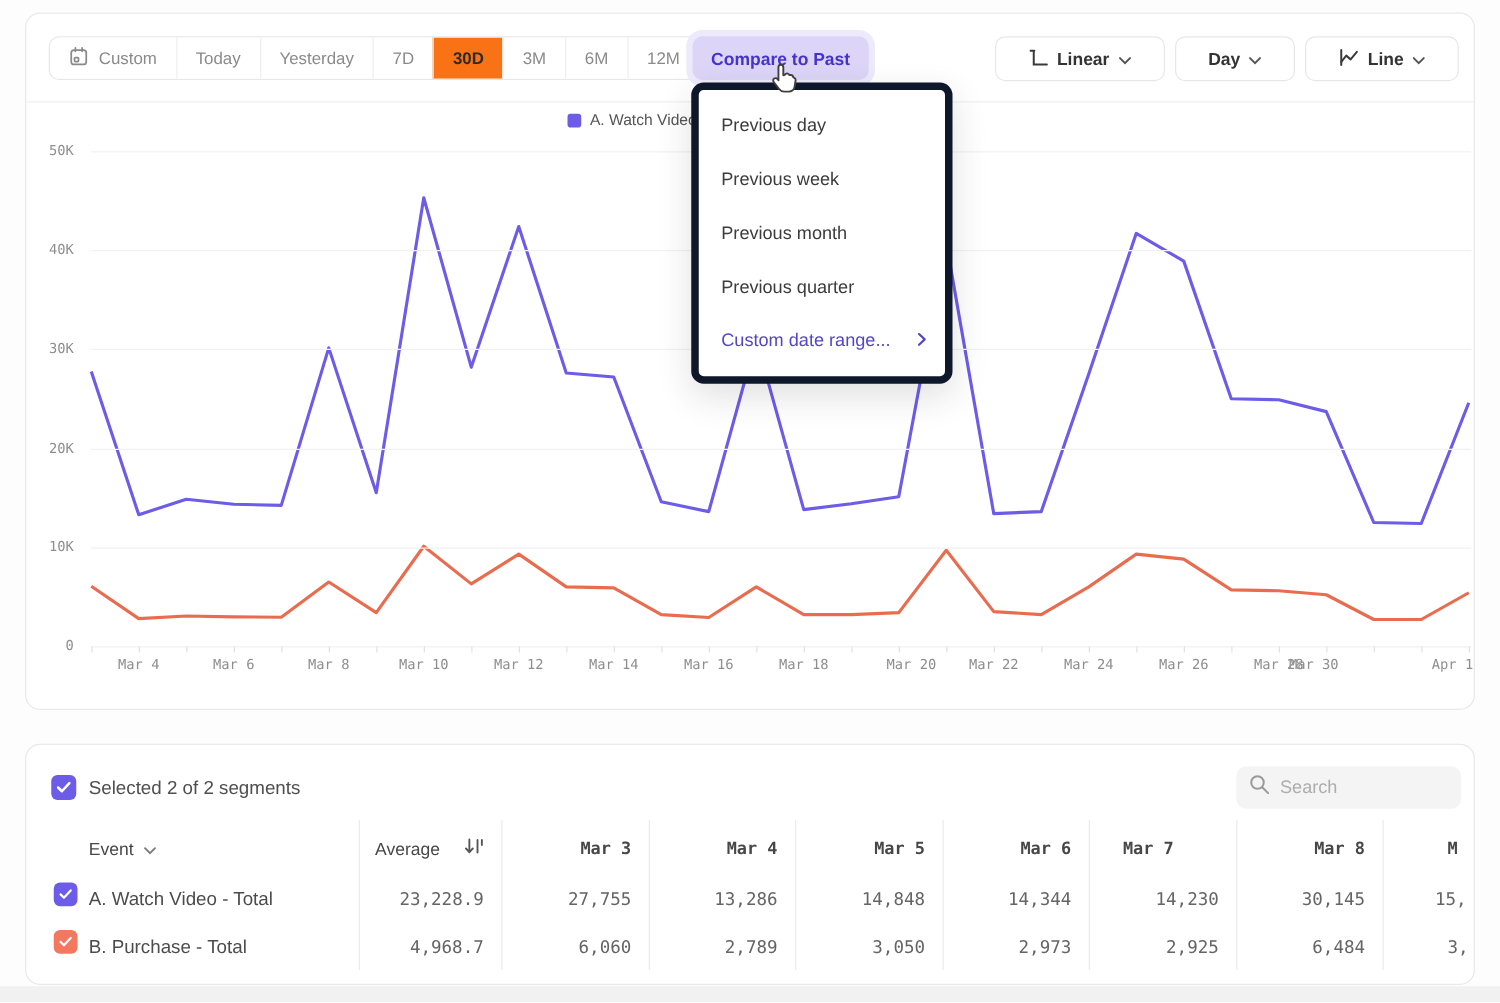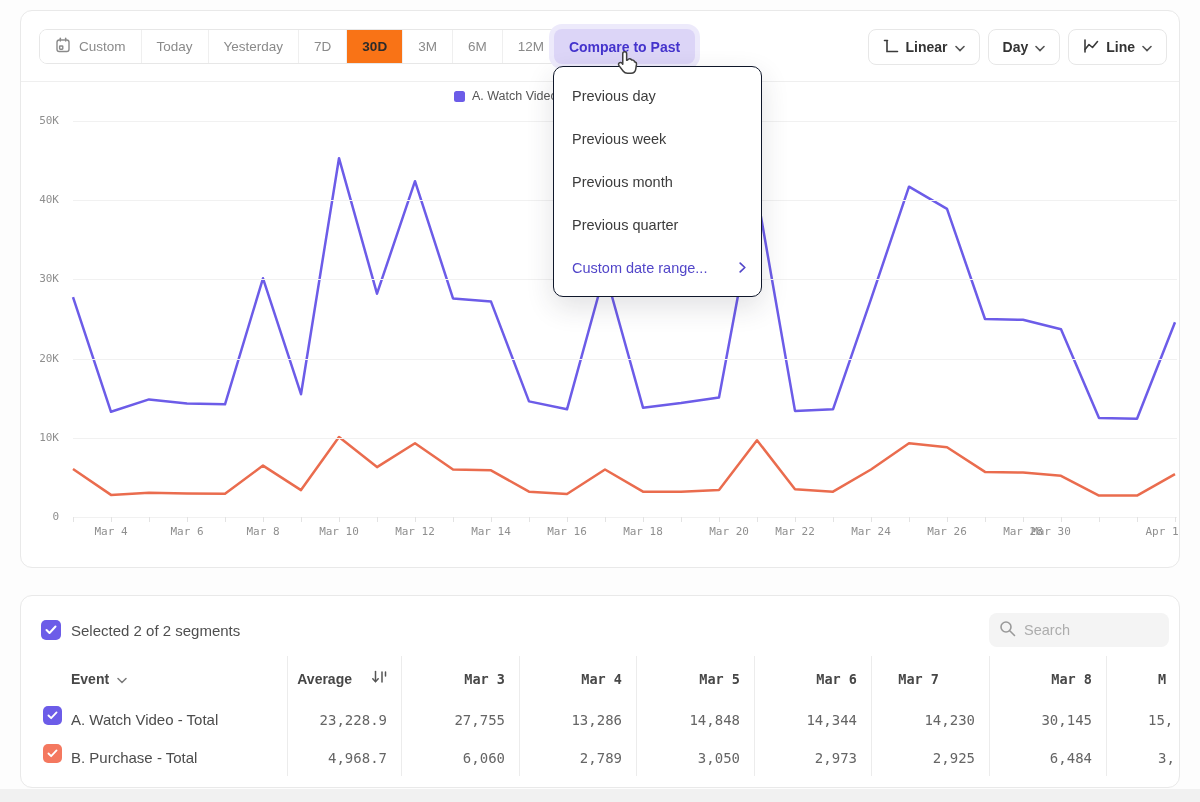--- a/index.html
+++ b/index.html
@@ -17,61 +17,61 @@
   .range-group { position:absolute; left:18px; top:18px; height:35px; display:flex; align-items:stretch;
                  border:1px solid #e7e7e7; border-radius:8px; background:#fff; overflow:hidden; }
   .range-btn { display:flex; align-items:center; gap:8px; padding:0 15px; font-size:13.5px; color:#8a8a8a;
                background:#fff; border:none; border-left:1px solid #efefef; cursor:pointer; white-space:nowrap; }
   .range-btn:first-child { border-left:none; }
   .range-btn.active { background:#f97316; color:#2b2b2b; font-weight:bold; }
   .compare-btn { position:absolute; left:533px; top:18px; height:35px; width:141px; border:none; border-radius:8px;
                  background:#dcd5f7; color:#4433cc; font-size:14px; font-weight:bold; cursor:pointer;
                  box-shadow:0 0 0 5px #edeafb; font-family:"Liberation Sans",sans-serif; }
   .right-group { position:absolute; right:12px; top:18px; display:flex; gap:8px; }
-  .tool-btn { display:flex; align-items:center; gap:7px; height:36px; padding:0 14px; background:#fff;
+  .tool-btn { display:flex; align-items:center; gap:7px; height:36px; padding:0 26px; background:#fff;
               border:1px solid #e7e7e7; border-radius:8px; font-size:14px; color:#333; font-weight:bold; cursor:pointer; }
   .toolbar-divider { position:absolute; left:0; right:0; top:70px; height:1px; background:#efefef; }
 
   
   .legend { position:absolute; left:0; right:0; top:78px; display:flex; justify-content:center; gap:28px; }
   .legend-item { display:flex; align-items:center; gap:7px; font-size:12.5px; color:#555; }
   .legend-swatch { width:11px; height:11px; border-radius:2.5px; }
 
   
   .chart { position:absolute; inset:0; }
   .gridline { position:absolute; left:52px; width:1104px; height:1px; background:#f1f1f1; }
   .ylabel { position:absolute; left:0; width:38px; text-align:right; font-family:"DejaVu Sans Mono",monospace;
             font-size:11px; color:#8f8f8f; }
   .xtick { position:absolute; width:1px; height:5px; background:#e3e3e3; top:506px; }
   .xlabel { position:absolute; width:60px; text-align:center; top:514px; font-family:"DejaVu Sans Mono",monospace;
             font-size:11px; color:#8f8f8f; }
   .chart svg { position:absolute; left:0; top:0; pointer-events:none; }
 
   
-  .menu { position:absolute; left:553px; top:66px; width:209px; background:#fff; border:1px solid #0f172a;
+  .menu { position:absolute; left:553px; top:66px; width:209px; background:#fff; border:6px solid #0f172a;
           border-radius:10px; box-shadow:0 10px 28px rgba(40,40,60,.14); padding:7px 0; z-index:50; }
   .menu-item { height:43px; display:flex; align-items:center; justify-content:space-between; padding:0 15px 0 18px;
                font-size:14.5px; color:#3c3c3c; cursor:pointer; }
   .menu-item.custom { color:#5246c9; }
 
   
   .cursor { position:absolute; left:613px; top:50px; z-index:60; pointer-events:none; }
 
   
   .seg-check { position:absolute; border-radius:5px; display:flex; align-items:center; justify-content:center; cursor:pointer; }
   .seg-title { position:absolute; left:50px; top:26px; font-size:15px; color:#4f4f4f; }
   .search-box { position:absolute; right:10px; top:17px; width:180px; height:34px; background:#f4f4f4;
                 border-radius:8px; display:flex; align-items:center; padding:0 10px; gap:8px; }
   .search-box input { border:none; background:transparent; outline:none; font-size:14.5px; color:#444; width:130px;
                       font-family:"Liberation Sans",sans-serif; }
   .search-box input::placeholder { color:#adadad; }
 
   .tbl-sep { position:absolute; width:1px; top:60px; height:120px; background:#ececec; }
   .tbl-cell { position:absolute; height:20px; line-height:20px; white-space:nowrap; }
-  .hdr { font-size:14px; color:#474747; font-weight:bold; }
+  .hdr { font-size:14px; color:#474747; font-weight:normal; }
   .hdr-mono, .val { font-family:"DejaVu Sans Mono",monospace; }
   .hdr-mono { font-size:13.5px; color:#474747; font-weight:bold; }
   .val { font-size:14px; color:#656565; }
   .right { text-align:right; }
   .row-label { font-size:15px; color:#4c4c4c; }
   .event-hdr { display:flex; align-items:center; gap:8px; }
   .avg-hdr { display:flex; align-items:center; justify-content:flex-end; gap:20px; }
 </style>
 </head>
 <body>

